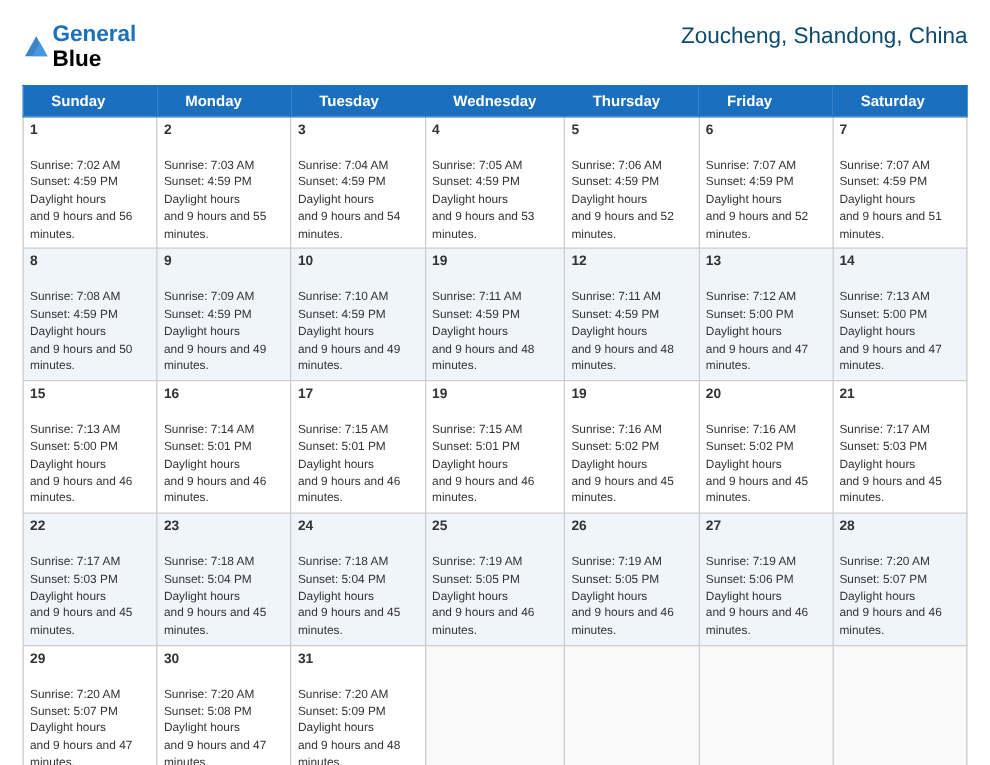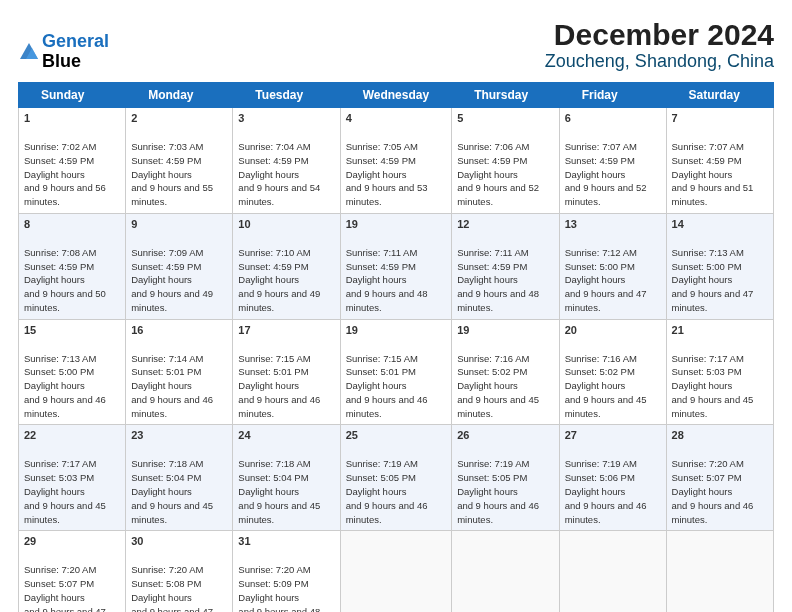--- a/index.html
+++ b/index.html
@@ -13,21 +13,21 @@
     .page {
       width: 792px;
       height: 612px;
       padding: 18px 18px 10px 18px;
       display: flex;
       flex-direction: column;
     }
     .header {
       display: flex;
       justify-content: space-between;
-      align-items: flex-end;
+      align-items: flex-start;
       margin-bottom: 10px;
     }
     .logo {
       display: flex;
       align-items: center;
     }
     .logo-text {
       font-size: 18px;
       font-weight: bold;
       color: #333;
@@ -105,21 +105,20 @@
         <polygon points="14,7 20,18 8,18" fill="#4a9fe8" opacity="0.7"></polygon>
       </svg>
       <div>
         <div class="logo-text">
           <span>General</span><br>
           <span style="color:#000000;">Blue</span>
         </div>
       </div>
     </div>
     <div class="title-block">
-      <div class="main-title">December 2024</div>
       <div class="subtitle">Zoucheng, Shandong, China</div>
     </div>
   </div>
 
   <table class="calendar">
     <thead>
       <tr>
           <th>Sunday</th>
           <th>Monday</th>
           <th>Tuesday</th>

